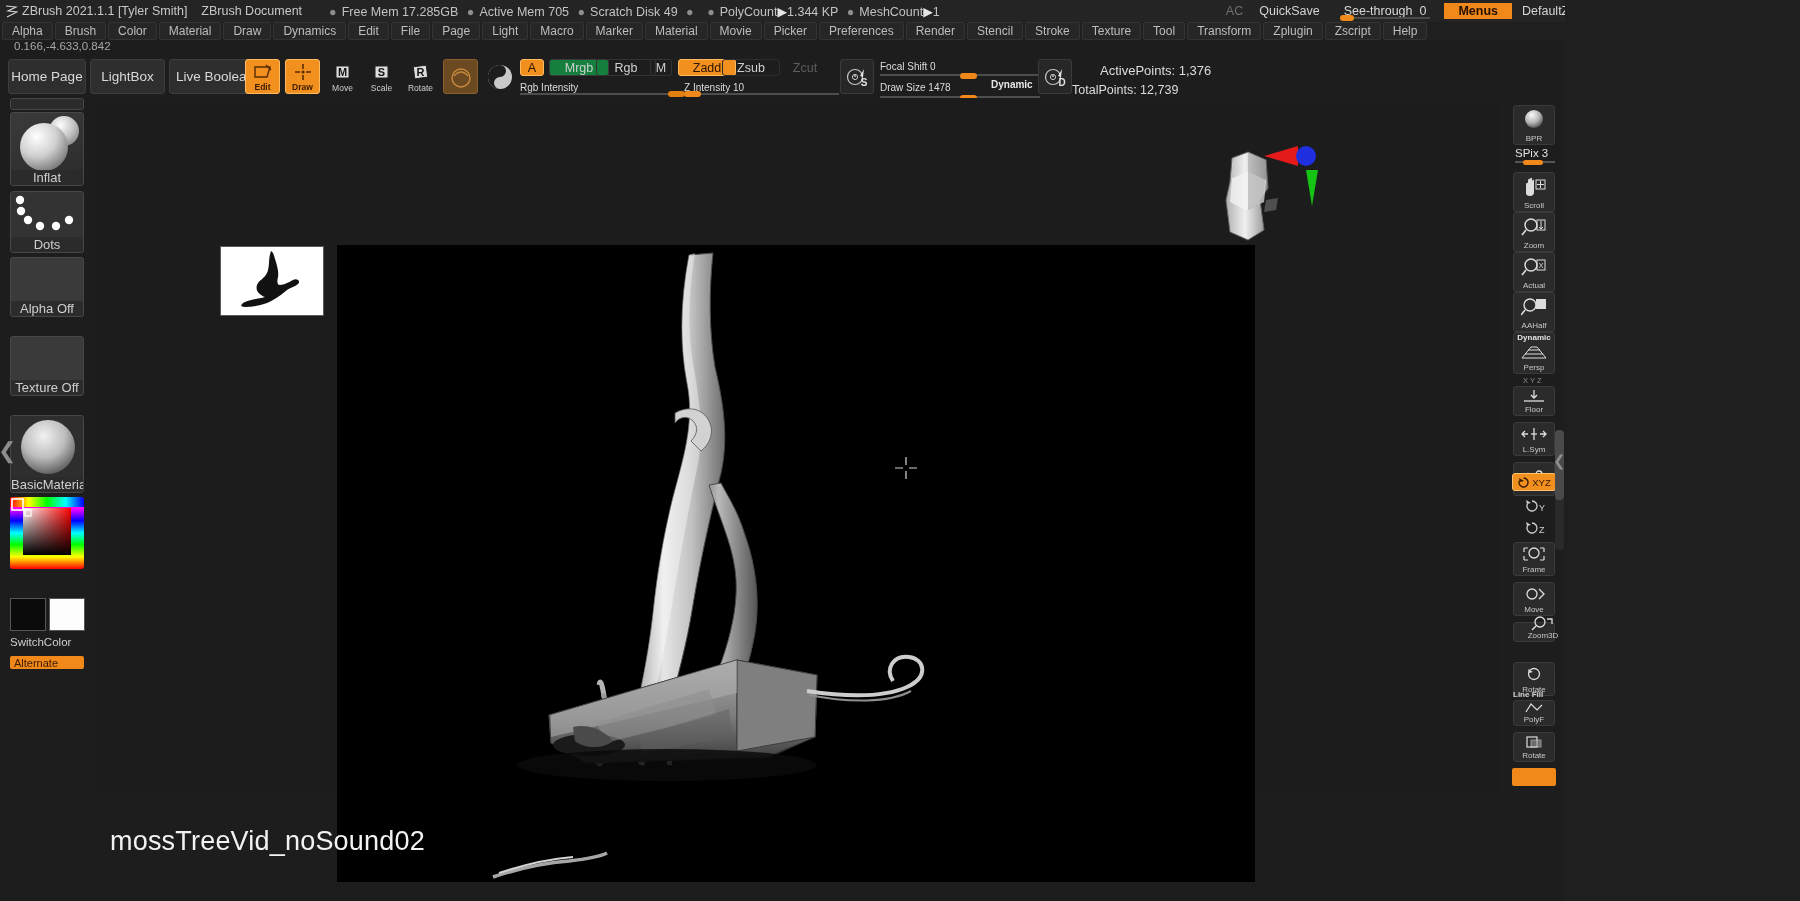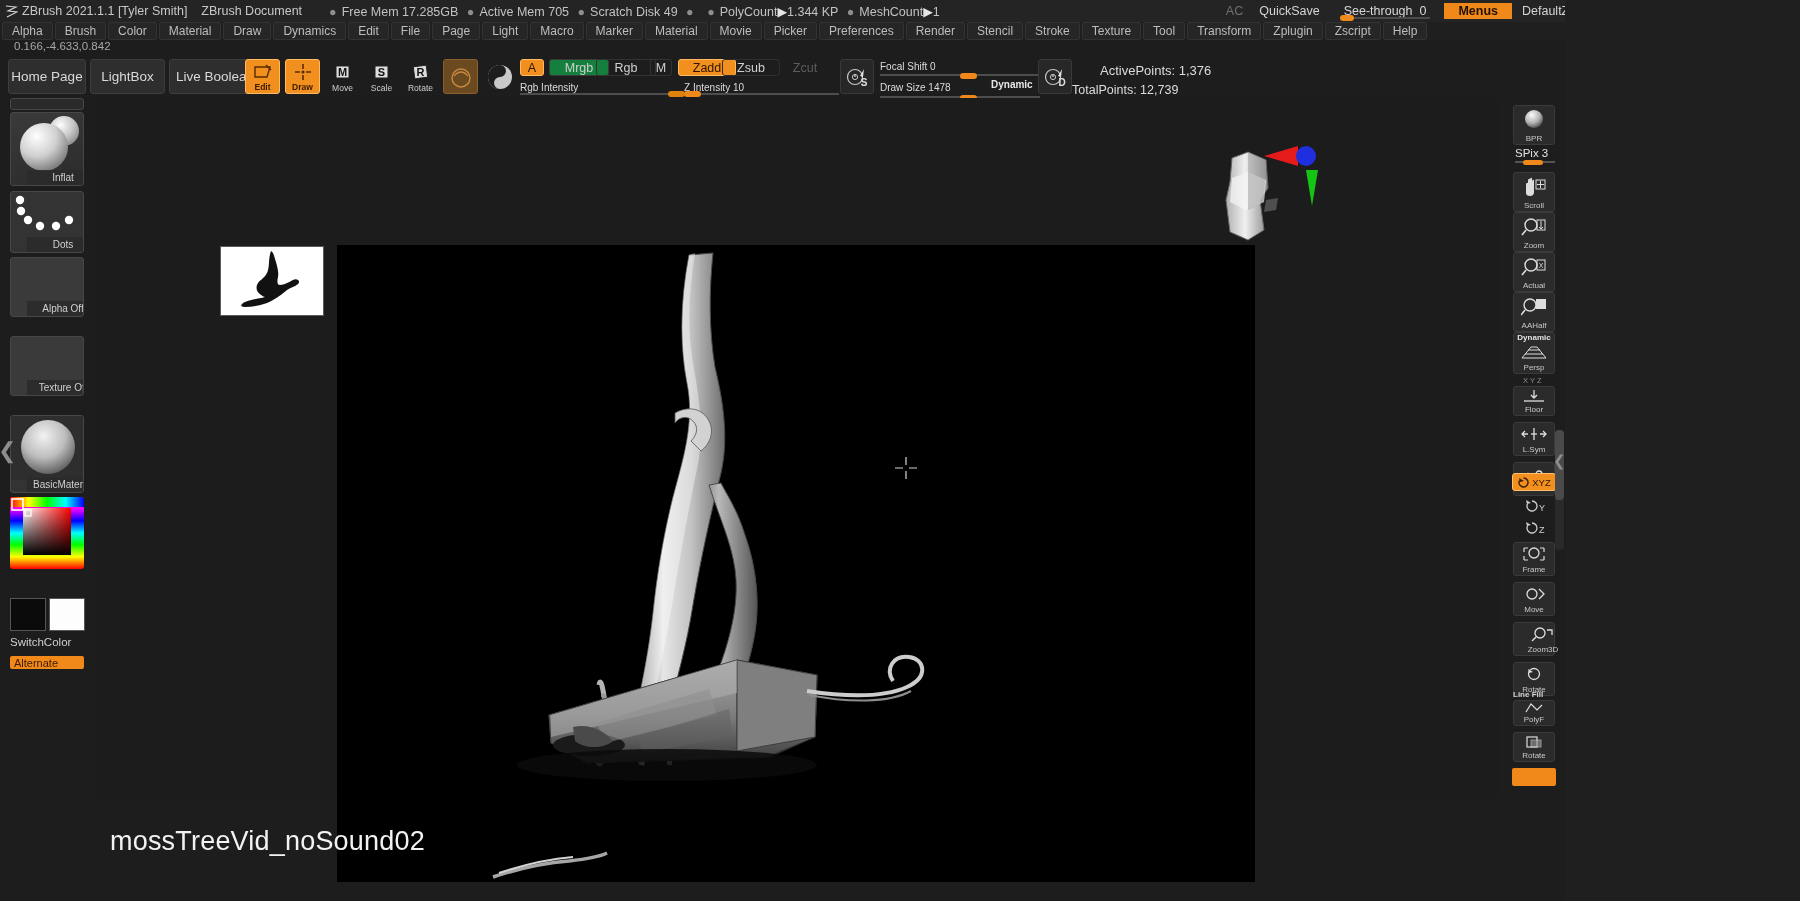--- a/index.html
+++ b/index.html
@@ -73,21 +73,21 @@
   .slider{ position:absolute; }
   .slider .lab{ font-size:10px; color:#dcdcdc; white-space:nowrap;}
   .slider .track{ position:absolute; left:0; bottom:-2px; height:2px; background:#4d4d4d; }
   .slider .knob{ position:absolute; bottom:-4px; width:17px; height:6px; border-radius:3px; background:#f0881a;}
 
   .dimtext{ color:#5c5c5c; }
 
   
   .leftshelf{ position:absolute; left:0; top:98px; width:96px; height:600px; }
   .swatch{ position:absolute; left:10px; width:74px; background:#333; border:1px solid #474747; border-radius:3px; overflow:hidden;}
-  .swatch .cap{ position:absolute; left:16px; bottom:0; width:100%; text-align:center; font-size:10px; color:#cfcfcf; background:rgba(42,42,42,.85); line-height:15px;}
+  .swatch .cap{ position:absolute; left:0; bottom:0; width:100%; text-align:center; font-size:13px; color:#cfcfcf; background:rgba(42,42,42,.85); line-height:15px;}
 
   
   .canvaswrap{ position:absolute; left:96px; top:98px; width:1404px; height:700px; background:#1c1c1c;}
   .alphathumb{ position:absolute; left:124px; top:148px; width:104px; height:70px; background:#fff; border:1px solid #5a5a5a;}
   .doc{ position:absolute; left:241px; top:147px; width:918px; height:637px; background:#000; overflow:hidden;}
   .vidlabel{ position:absolute; left:14px; top:728px; font-size:27px; color:#f2f2f2; letter-spacing:.2px;}
 
   
   .rshelf{ position:absolute; left:1505px; top:100px; width:58px; height:700px;}
   .rbtn{ position:absolute; left:8px; width:42px; height:40px; background:#2b2b2b; border:1px solid #3a3a3a;
@@ -676,21 +676,21 @@
     <div class="rbtn" style="top:482px; height:34px;">
       <div class="g">
         <svg width="24" height="16" viewBox="0 0 24 16">
             <circle cx="10" cy="8" r="5" fill="none" stroke="#ddd" stroke-width="1.3"></circle>
             <path d="M17 3 L22 8 L17 13" fill="none" stroke="#ddd" stroke-width="1.3"></path>
           </svg>
       </div>
       <div class="cap">Move</div>
     </div>
 
-    <div class="rbtn" style="top:522px; height:34px;padding-left:18px;">
+    <div class="rbtn" style="top:522px; height:20px;padding-left:18px;">
       <div class="g">
         <svg width="24" height="16" viewBox="0 0 24 16">
             <circle cx="9" cy="7" r="5" fill="none" stroke="#ddd" stroke-width="1.3"></circle>
             <path d="M5 11 L1 15" stroke="#ddd" stroke-width="1.4"></path>
             <path d="M16 4 L21 4 L21 9" fill="none" stroke="#ddd" stroke-width="1.3"></path>
           </svg>
       </div>
       <div class="cap">Zoom3D</div>
     </div>
 

